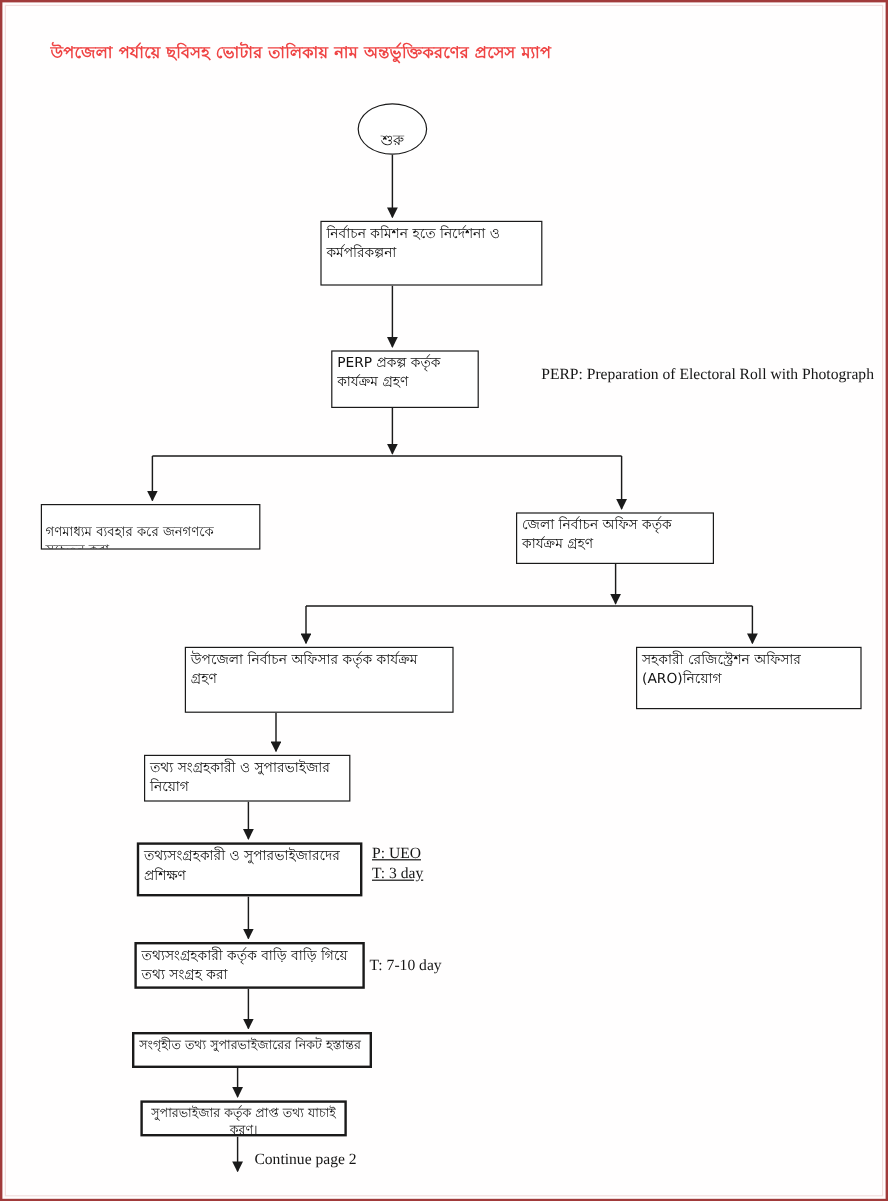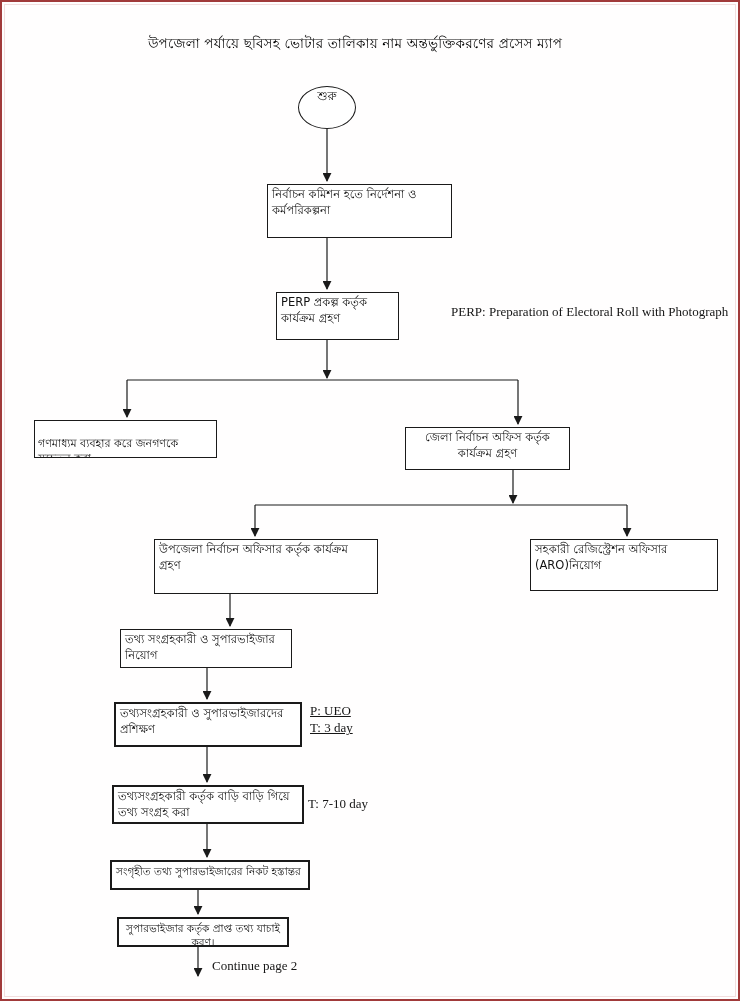--- a/index.html
+++ b/index.html
@@ -12,39 +12,39 @@
     box-sizing:border-box;
     font-family:"DejaVu Sans", sans-serif;
     color:#111;
     overflow:hidden;
   }
   #page::after{ 
     content:"";position:absolute;inset:2px;border:1px solid #f3dede;pointer-events:none;
   }
   .title{
     position:absolute;left:40px;top:31px;width:520px;
-    text-align:right;font-size:13.5px;font-weight:400;color:#000000;
+    text-align:left;font-size:13.5px;font-weight:700;color:#ef4444;
     letter-spacing:.2px;
   }
   .oval{
     position:absolute;left:296px;top:84px;width:58px;height:43px;
     border:1.4px solid #1a1a1a;border-radius:50%;
-    display:flex;align-items:flex-start;justify-content:center;
+    display:flex;align-items:flex-end;justify-content:center;
     font-size:12px;background:#fff;box-sizing:border-box;
   }
   .node{
     position:absolute;background:#fff;border:1px solid #1a1a1a;
     box-sizing:border-box;font-size:11.5px;line-height:1.35;
     padding:2px 4px;overflow:hidden;
   }
   .node.heavy{border-width:2px;}
   .n-ec        {left:230px;top:182px;width:185px;height:54px;margin-left:35px;}
   .n-perp      {left:255px;top:290px;width:123px;height:48px;margin-left:19px;}
   .n-media     {left:32px; top:418px;width:183px;height:38px;font-size:11px;padding:16px 3px;}
-  .n-district  {left:403px;top:425px;width:165px;height:43px;text-align:center;}
+  .n-district  {left:428px;top:425px;width:165px;height:43px;}
   .n-upazila   {left:152px;top:537px;width:224px;height:55px;}
   .n-aro       {left:528px;top:537px;width:188px;height:52px;}
   .n-collector {left:118px;top:627px;width:172px;height:39px;}
   .n-training  {left:112px;top:700px;width:188px;height:45px;}
   .n-door      {left:110px;top:783px;width:192px;height:39px;}
   .n-handover  {left:108px;top:858px;width:200px;height:30px;font-size:10.5px;}
   .n-verify    {left:115px;top:915px;width:172px;height:30px;text-align:center;font-size:10.5px;}
   .ann{
     position:absolute;font-family:"Liberation Serif", serif;
     font-size:13px;color:#151515;white-space:nowrap;

